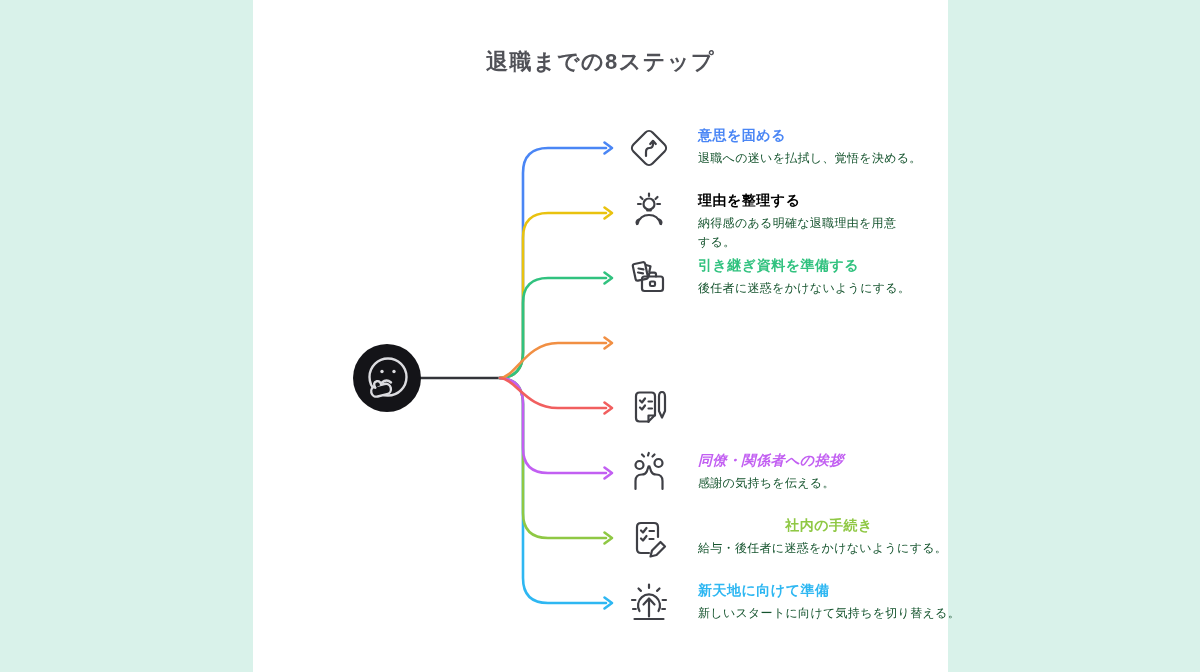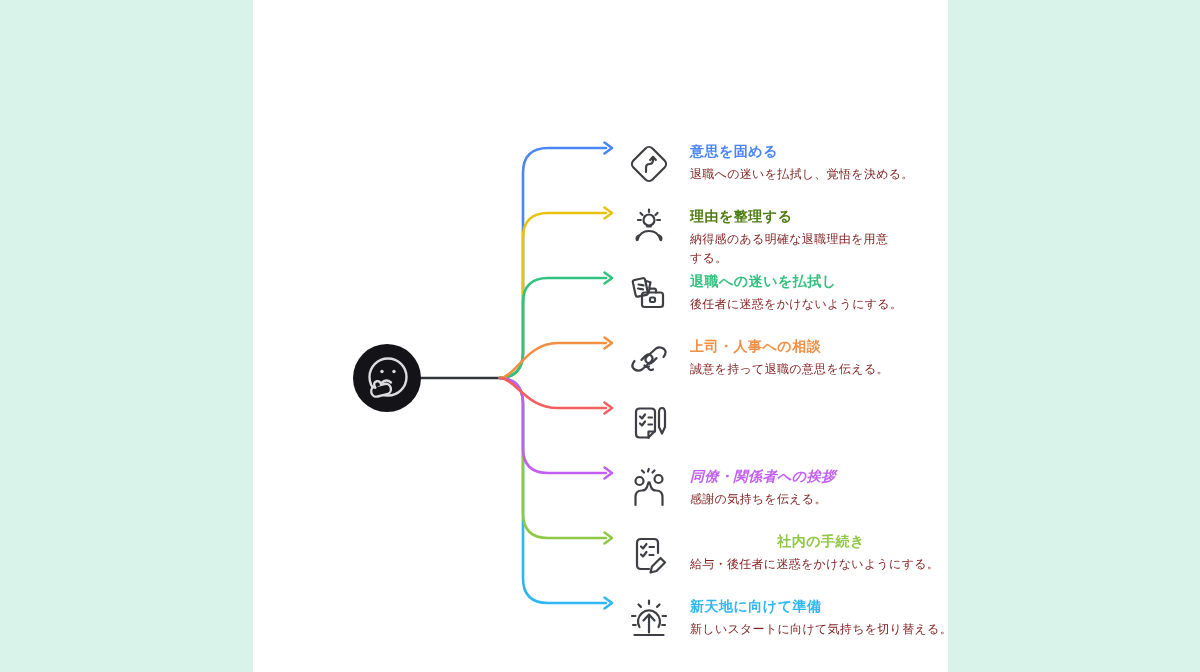--- a/index.html
+++ b/index.html
@@ -3,38 +3,39 @@
 <meta charset="utf-8">
 <style>
   html,body{margin:0;padding:0;}
   body{font-family:"Liberation Sans","DejaVu Sans",sans-serif;}
   .stage{position:relative;width:1200px;height:672px;overflow:hidden;}
   .panel{position:absolute;top:0;bottom:0;left:253px;width:695px;}
   .main-title{position:absolute;top:32px;left:253px;width:695px;text-align:center;
     font-size:22px;font-weight:700;letter-spacing:1.5px;}
   .connectors{position:absolute;left:0;top:0;pointer-events:none;}
   .center-node{position:absolute;left:351px;top:342px;}
-  .step-row{position:absolute;left:625px;display:flex;gap:17px;align-items:flex-start;margin-top:16px;}
+  .step-row{position:absolute;left:625px;display:flex;gap:25px;align-items:flex-start;}
   .step-icon{flex:0 0 48px;width:48px;height:48px;}
   .step-icon svg{display:block;}
   .step-text{padding-top:3px;}
   .step-title{font-size:14px;font-weight:700;letter-spacing:.5px;}
-  .step-desc{font-size:12px;color:#7f1d1d;line-height:1.55;margin-top:4px;width:262px;letter-spacing:.3px;font-family:Liberation Serif, serif;}
+  .step-desc{font-size:12px;color:#14532d;line-height:1.55;margin-top:4px;width:262px;letter-spacing:.3px;font-family:Liberation Serif, serif;}
   .row-1{top:124px;} .row-2{top:189px;} .row-3{top:254px;} .row-4{top:319px;}
   .row-5{top:384px;} .row-6{top:449px;} .row-7{top:514px;} .row-8{top:579px;}
   .row-2 .step-desc{width:200px;}
   .icon-stroke{fill:none;stroke:#3e3f45;stroke-width:2.2;stroke-linecap:round;stroke-linejoin:round;}
   .conn{fill:none;stroke-width:2.6;stroke-linecap:round;stroke-linejoin:round;}
 </style>
 </head>
 <body>
 
 <div class="stage" id="stage" style="background: rgb(217, 242, 234);">
   <div class="panel" id="panel" style="background: rgb(255, 255, 255);"></div>
 
+  <h1 class="main-title" style="color: rgb(80, 81, 87);">退職までの8ステップ</h1>
 
   <svg class="connectors" width="1200" height="672" viewBox="0 0 1200 672">
     <path class="conn" d="M420 378 H500" stroke="#33343a"></path>
     <g class="conn" stroke="#4a86f5">
       <path d="M500 378 Q523 377 523 352 L523 173 Q523 148 548 148 L606 148"></path>
       <path d="M604.5 142.5 L612 148 L604.5 153.5"></path>
     </g>
     <g class="conn" stroke="#e9c20f">
       <path d="M500 378 Q523 377 523 352 L523 238 Q523 213 548 213 L606 213"></path>
       <path d="M604.5 207.5 L612 213 L604.5 218.5"></path>
@@ -99,59 +100,44 @@
           <g class="icon-stroke">
         <circle cx="24" cy="15" r="5.5"></circle>
         <path d="M22.2 21.5 h3.6"></path>
         <path d="M24 4.5 v2.5 M32.5 8 l-2 2 M15.5 8 l2 2 M35 15 h-2.8 M13 15 h2.8"></path>
         <path d="M12.5 35 q2.5-9 11.5-9 q9 0 11.5 9"></path>
         <path d="M14 30.5 q-3.5 1.5-2 4.5 M34 30.5 q3.5 1.5 2 4.5"></path>
       </g>
         </svg>
     </span>
     <div class="step-text">
-      <div class="step-title" style="color: #4d7c0f;">理由を整理する</div>
+      <div class="step-title" style="color: #000000;">理由を整理する</div>
       <div class="step-desc">納得感のある明確な退職理由を用意する。</div>
     </div>
   </div>
 
   <div class="step-row row-3">
     <span class="step-icon">
       <svg width="48" height="48" viewBox="0 0 48 48">
           <g class="icon-stroke">
         <rect x="9" y="9" width="12.5" height="17" rx="2" transform="rotate(-12 15 17)"></rect>
         <path d="M13.5 14.5 l5 .8 M13 18.5 l5 .8"></path>
         <path d="M21 11 l4.5 1.2 -1.2 5.5"></path>
         <rect x="17" y="22.5" width="21" height="14.5" rx="2.5"></rect>
         <path d="M24 22.5 v-2 q0-1.8 1.8-1.8 h3.4 q1.8 0 1.8 1.8 v2"></path>
         <rect x="25" y="27.5" width="5" height="4.5" rx="1.2"></rect>
       </g>
         </svg>
     </span>
     <div class="step-text">
-      <div class="step-title" style="color: rgb(49, 194, 127);">退職への迷いを払拭し</div>
+      <div class="step-title" style="color: rgb(49, 194, 127);">引き継ぎ資料を準備する</div>
       <div class="step-desc">後任者に迷惑をかけないようにする。</div>
     </div>
   </div>
 
-  <div class="step-row row-4">
-    <span class="step-icon">
-      <svg width="48" height="48" viewBox="0 0 48 48">
-          <g class="icon-stroke">
-        <path d="M9.5 26 q-4 5 -.5 8 q4 3 8 .5 l9-8 q3-3 .3-5.8 q-3-2.8-5.8.2 l-4 4"></path>
-        <path d="M38.5 22 q4-5 .5-8 q-4-3-8-.5 l-9 8 q-3 3-.3 5.8 q3 2.8 5.8-.2 l4-4"></path>
-        <path d="M19.5 30.5 q1.5 2.5 4.5 1 M23.5 33.5 q1.5 2.5 4.5 1"></path>
-      </g>
-        </svg>
-    </span>
-    <div class="step-text">
-      <div class="step-title" style="color: rgb(241, 143, 67);">上司・人事への相談</div>
-      <div class="step-desc">誠意を持って退職の意思を伝える。</div>
-    </div>
-  </div>
 
   <div class="step-row row-5">
     <span class="step-icon">
       <svg width="48" height="48" viewBox="0 0 48 48">
           <g class="icon-stroke">
         <path d="M11 12 q0-3.5 3.5-3.5 h12 q3.5 0 3.5 3.5 v19 l-6.5 6.5 h-9 q-3.5 0-3.5-3.5 z"></path>
         <path d="M30 31.5 l-6.5 0 0 6.5"></path>
         <path d="M15 16.5 l2 2 3-4 M23.5 17.5 h3.5"></path>
         <path d="M15 23.5 l2 2 3-4 M23.5 24.5 h3.5"></path>
         <path d="M34 12.5 q0-4.5 3-4.5 q3 0 3 4.5 v14.5 l-3 6.5 -3-6.5 z"></path>

